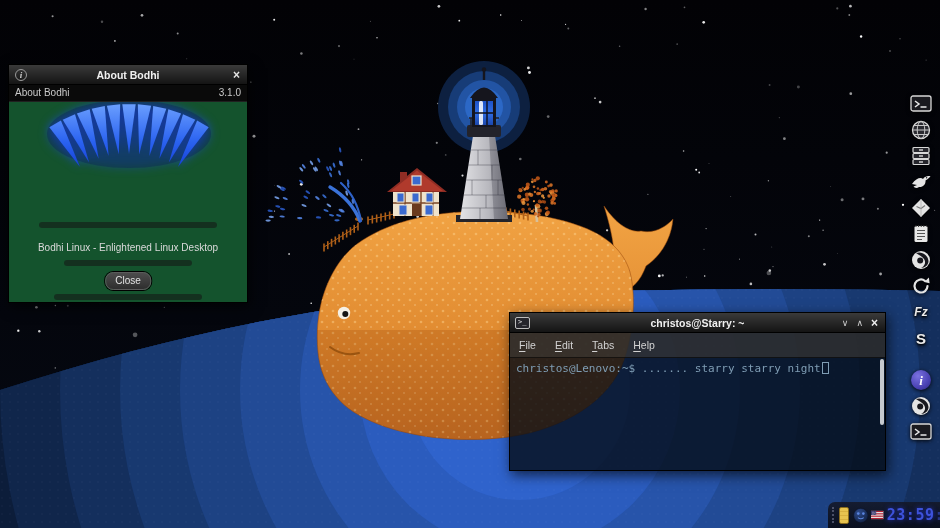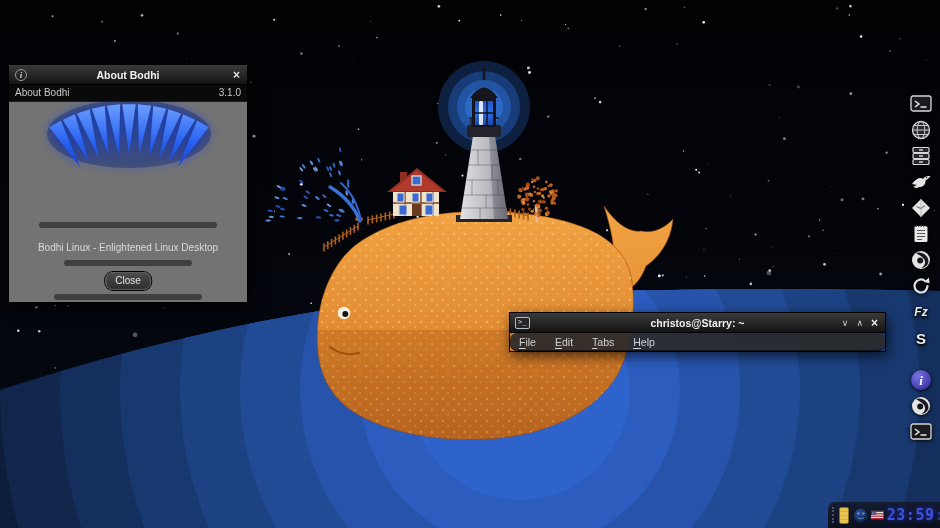--- a/index.html
+++ b/index.html
@@ -27,39 +27,39 @@
     font-size:10.5px;font-weight:bold;color:#f0f0f0;white-space:nowrap;}
   .t-close{margin-left:auto;font-size:12px;font-weight:bold;color:#e4e4e4;
     padding:0 7px;cursor:default;line-height:18px;}
   
   #about-win{left:8px;top:64px;width:240px;background:#060606;z-index:10;}
   .info-badge{width:12px;height:12px;margin-left:6px;border-radius:50%;
     border:1px solid #9a9a9a;color:#cfcfcf;font-family:"Liberation Serif",serif;
     font-style:italic;font-weight:bold;font-size:9px;line-height:10px;text-align:center;}
   .about-header{display:flex;justify-content:space-between;padding:2px 6px 3px;
     font-size:10px;color:#c9c9c9;background:#0a0a0a;border-bottom:1px solid #202020;}
-  .about-body{position:relative;height:200px;background:#737373;overflow:hidden;}
+  .about-body{position:relative;height:200px;background:#14532d;overflow:hidden;}
   #flame-svg{position:absolute;left:1px;top:0;filter:drop-shadow(0 0 5px #1c48e8);}
   .credit-bar{position:absolute;left:30px;right:30px;height:6px;border-radius:3px;
     background:#141414;opacity:.55;}
   .about-tagline{position:absolute;left:0;right:0;top:140px;text-align:center;
     font-size:10px;color:#dadada;}
   .about-close{position:absolute;left:50%;top:170px;transform:translateX(-50%);
     padding:2px 9px 3px;font-size:10px;color:#e2e2e2;background:linear-gradient(#4c4c4c,#2e2e2e);
     border:1px solid #5c5c5c;border-radius:8px;box-shadow:0 0 0 1px #000;}
   
   #term-win{left:509px;top:312px;width:377px;z-index:11;}
   .term-icon{width:15px;height:12px;margin-left:5px;background:#26262c;
     border:1px solid #bdbdbd;border-radius:2px;color:#e8e8e8;font-size:7px;
     line-height:9px;padding-left:2px;font-family:"DejaVu Sans Mono",monospace;}
   .term-ctrls{margin-left:auto;display:flex;align-items:center;gap:8px;padding-right:7px;}
   .term-ctrls span{font-size:9px;color:#cfcfcf;line-height:18px;}
   .term-ctrls .x{font-size:12px;font-weight:bold;color:#eee;}
-  .menubar{height:18px;background:rgba(42,42,42,.92);display:flex;align-items:center;
-    gap:19px;padding-left:9px;border-bottom:1px solid rgba(0,0,0,.6);border-radius:7px;}
+  .menubar{height:25px;background:rgba(42,42,42,.92);display:flex;align-items:center;
+    gap:19px;padding-left:9px;border-bottom:1px solid rgba(0,0,0,.6);}
   .menubar span{font-size:10.5px;color:#d2d2d2;}
   .menubar u{text-underline-offset:1.5px;}
   .term-content{position:relative;height:112px;background:rgba(5,13,22,.8);
     padding:4px 6px;font-family:"DejaVu Sans Mono",monospace;font-size:11px;
     color:#7f9db4;line-height:14px;}
   .cursor-box{display:inline-block;width:7px;height:12px;border:1px solid #7f9db4;
     vertical-align:-2px;margin-left:1px;}
   .term-scrollbar{position:absolute;right:1px;top:1px;width:4px;height:66px;
     background:#c6cacf;border-radius:2px;}
   
@@ -537,20 +537,24 @@
         <span>∧</span>
         <span class="x">×</span>
       </div>
     </div>
     <div class="menubar">
       <span><u>F</u>ile</span>
       <span><u>E</u>dit</span>
       <span><u>T</u>abs</span>
       <span><u>H</u>elp</span>
     </div>
+    <div class="term-content">
+      <span>christos@Lenovo:~$ ....... starry starry night</span><span class="cursor-box"></span>
+      <div class="term-scrollbar"></div>
+    </div>
   </div>
 
   <div class="dock">
     <div class="dicon">
       <svg width="22" height="20" viewBox="0 0 22 20">
           <rect x="1" y="2" width="20" height="15" rx="2" fill="#1a1a1f" stroke="#d8d8d8" stroke-width="1.3"></rect>
           <path d="M5 7l4 3-4 3" stroke="#e8e8e8" stroke-width="1.5" fill="none"></path>
           <path d="M10.5 13h6" stroke="#e8e8e8" stroke-width="1.5"></path>
         </svg>
     </div>

